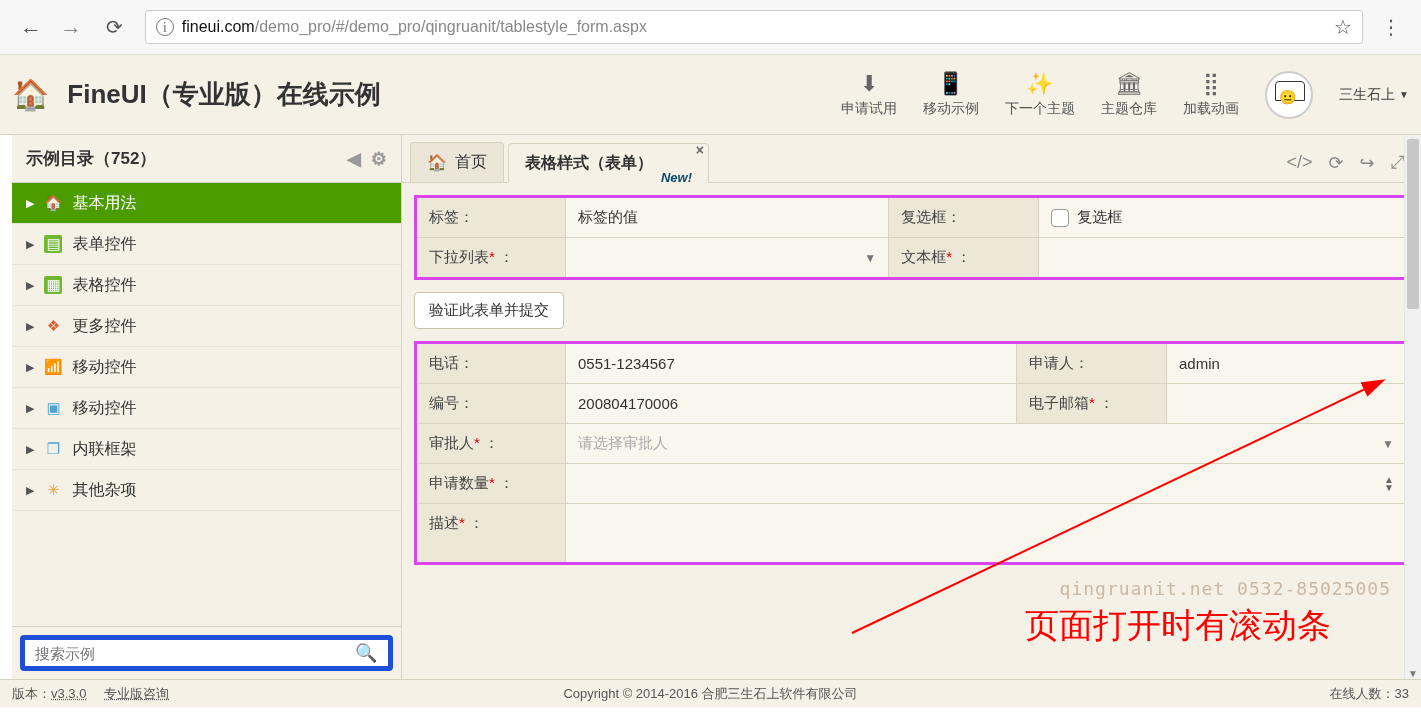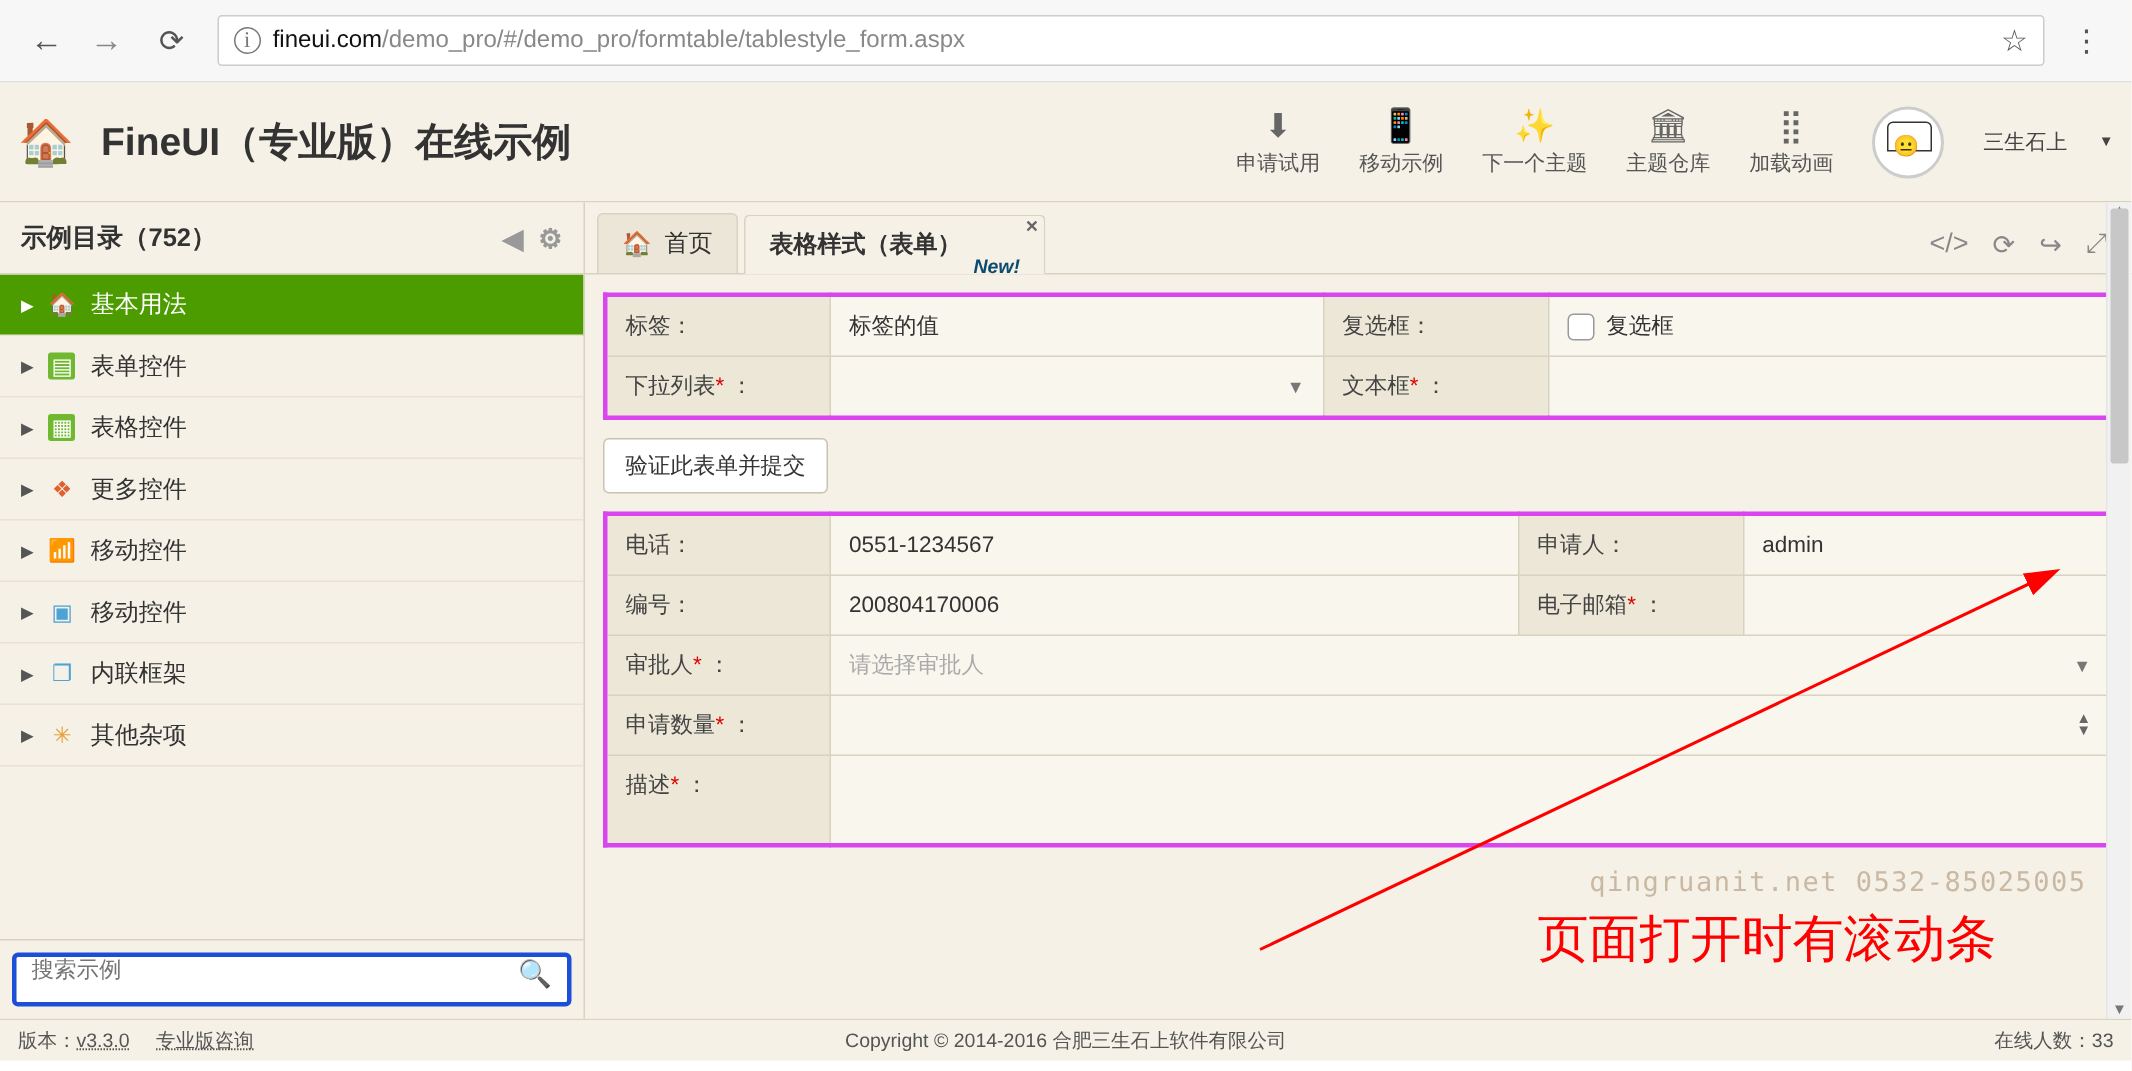--- a/index.html
+++ b/index.html
@@ -21,36 +21,36 @@
 .header { height: 80px; background: #f5f1e6; display: flex; align-items: center; padding: 0 12px; border-bottom: 1px solid #d8d2c0; }
 .home-ico { font-size: 30px; color: #444; margin-right: 18px; }
 .title { font-size: 26px; font-weight: bold; color: #333; }
 .header-tools { margin-left: auto; display: flex; align-items: center; gap: 26px; }
 .tool { display: flex; flex-direction: column; align-items: center; gap: 4px; color: #555; font-size: 14px; cursor: pointer; }
 .tool .ico { font-size: 22px; color: #666; height: 24px; display: flex; align-items: center; }
 .avatar { width: 48px; height: 48px; border-radius: 50%; border: 2px solid #ccc; background: #fff; display: flex; align-items: center; justify-content: center; font-size: 10px; overflow: hidden; }
 .avatar-inner { width: 40px; height: 40px; background: #fff; position: relative; }
 .avatar-inner::before { content:""; position:absolute; top:6px; left:6px; width:28px; height:18px; border:1.5px solid #333; border-radius:4px 4px 0 0; }
 .avatar-inner::after { content:"😐"; position:absolute; top:14px; left:10px; font-size:14px; }
-.user-name-wrap { display: flex; align-items: center; gap: 21px; color: #444; }
+.user-name-wrap { display: flex; align-items: center; gap: 4px; color: #444; }
 .user-name-wrap .caret { font-size: 10px; }
 
 
-.body { display: flex; height: 544px; }
+.body { display: flex; height: 544px; padding-left: 12px; }
 .sidebar { width: 390px; background: #f5f1e6; border-right: 1px solid #d8d2c0; display: flex; flex-direction: column; }
 .side-head { height: 48px; display: flex; align-items: center; padding: 0 14px; font-size: 17px; font-weight: bold; border-bottom: 1px solid #d8d2c0; }
 .side-head .side-actions { margin-left: auto; display: flex; gap: 10px; color: #999; font-size: 18px; }
 .side-list { flex: 1; overflow: auto; }
 .side-item { height: 41px; display: flex; align-items: center; padding: 0 14px; gap: 10px; cursor: pointer; border-bottom: 1px solid #e8e3d3; font-size: 16px; color: #333; }
 .side-item .caret { color: #555; font-size: 11px; }
 .side-item .item-ico { width: 18px; height: 18px; display: inline-flex; align-items: center; justify-content: center; font-size: 15px; }
 .side-item.active { background: #4c9c00; color: #fff; }
 .side-item.active .caret { color: #fff; }
 .side-search { padding: 8px; border-top: 1px solid #d8d2c0; }
-.side-search .search-box { border: 3px solid #1d4ed8; border-radius: 4px; background: #fff; height: 36px; display: flex; align-items: flex-start; padding: 0 10px; gap: 20px; }
+.side-search .search-box { border: 5px solid #1d4ed8; border-radius: 4px; background: #fff; height: 36px; display: flex; align-items: center; padding: 0 10px; gap: 20px; }
 .side-search input { border: none; outline: none; flex: 1; font-size: 15px; background: transparent; }
 .side-search .mag { font-size: 18px; color: #555; font-weight: bold; }
 
 .main { flex: 1; display: flex; flex-direction: column; background: #f5f1e6; position: relative; }
 .tabs-row { height: 48px; display: flex; align-items: flex-end; padding: 0 8px; border-bottom: 1px solid #d8d2c0; }
 .tab { height: 40px; padding: 0 16px; display: flex; align-items: center; gap: 8px; border: 1px solid #d8d2c0; border-bottom: none; background: #ebe6d7; border-radius: 4px 4px 0 0; margin-right: 4px; font-size: 16px; cursor: pointer; position: relative; }
 .tab .tab-ico { color: #777; }
 .tab.active { background: #f5f1e6; border-bottom: 1px solid #f5f1e6; margin-bottom: -1px; font-weight: bold; }
 .tab .new-badge { color: #0c4a6e; font-size: 13px; font-weight: bold; font-style: italic; margin-top: 28px; }
 .tab .close { position: absolute; top: -2px; right: 4px; font-size: 14px; color: #666; }
@@ -102,21 +102,21 @@
 
 <div class="browser-bar">
   <div class="nav-arrows">
     <span>←</span>
     <span>→</span>
   </div>
   <span class="reload">⟳</span>
   <div class="url-field">
     <span class="info-icon">i</span>
     <span class="host">fineui.com</span>
-      <span class="path">/demo_pro/#/demo_pro/formtable/tablestyle_form.aspx</span>
+      <span class="path">/demo_pro/#/demo_pro/qingruanit/tablestyle_form.aspx</span>
     <span class="star">☆</span>
   </div>
   <span class="menu-dots">⋮</span>
 </div>
 
 <div class="header">
   <span class="home-ico">🏠</span>
   <span class="title">FineUI（专业版）在线示例</span>
   <div class="header-tools">
     <div class="tool">

